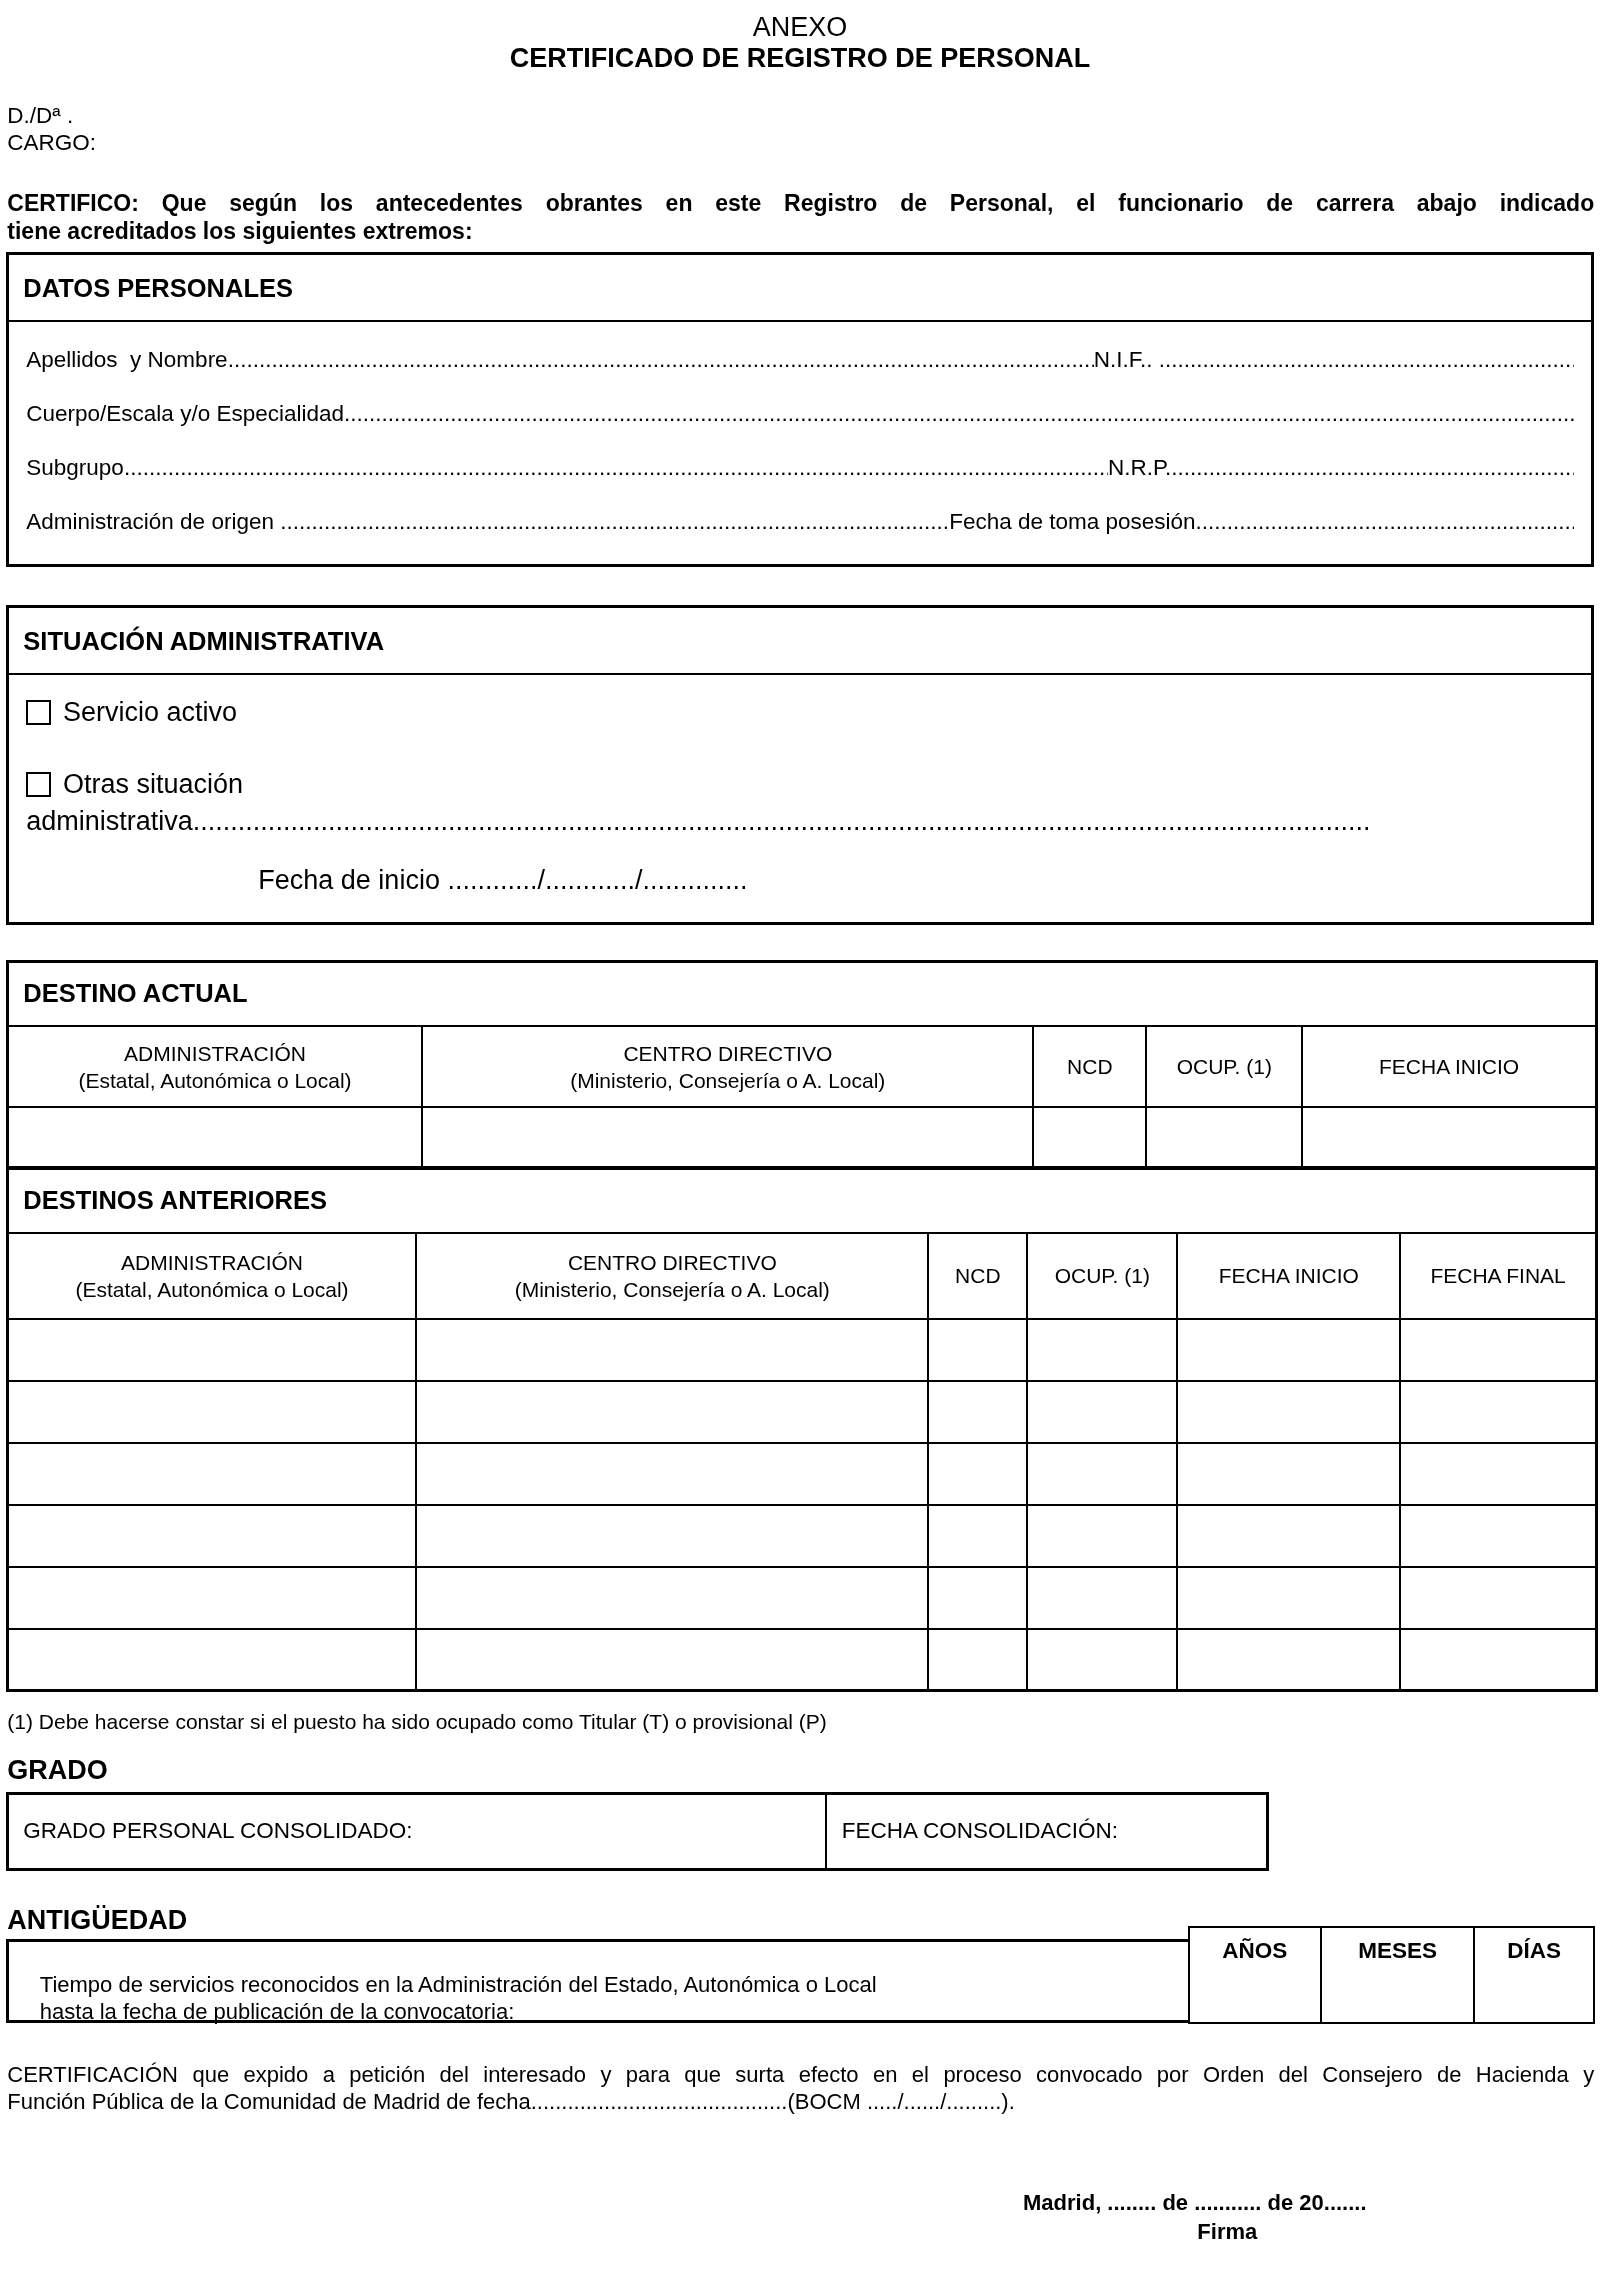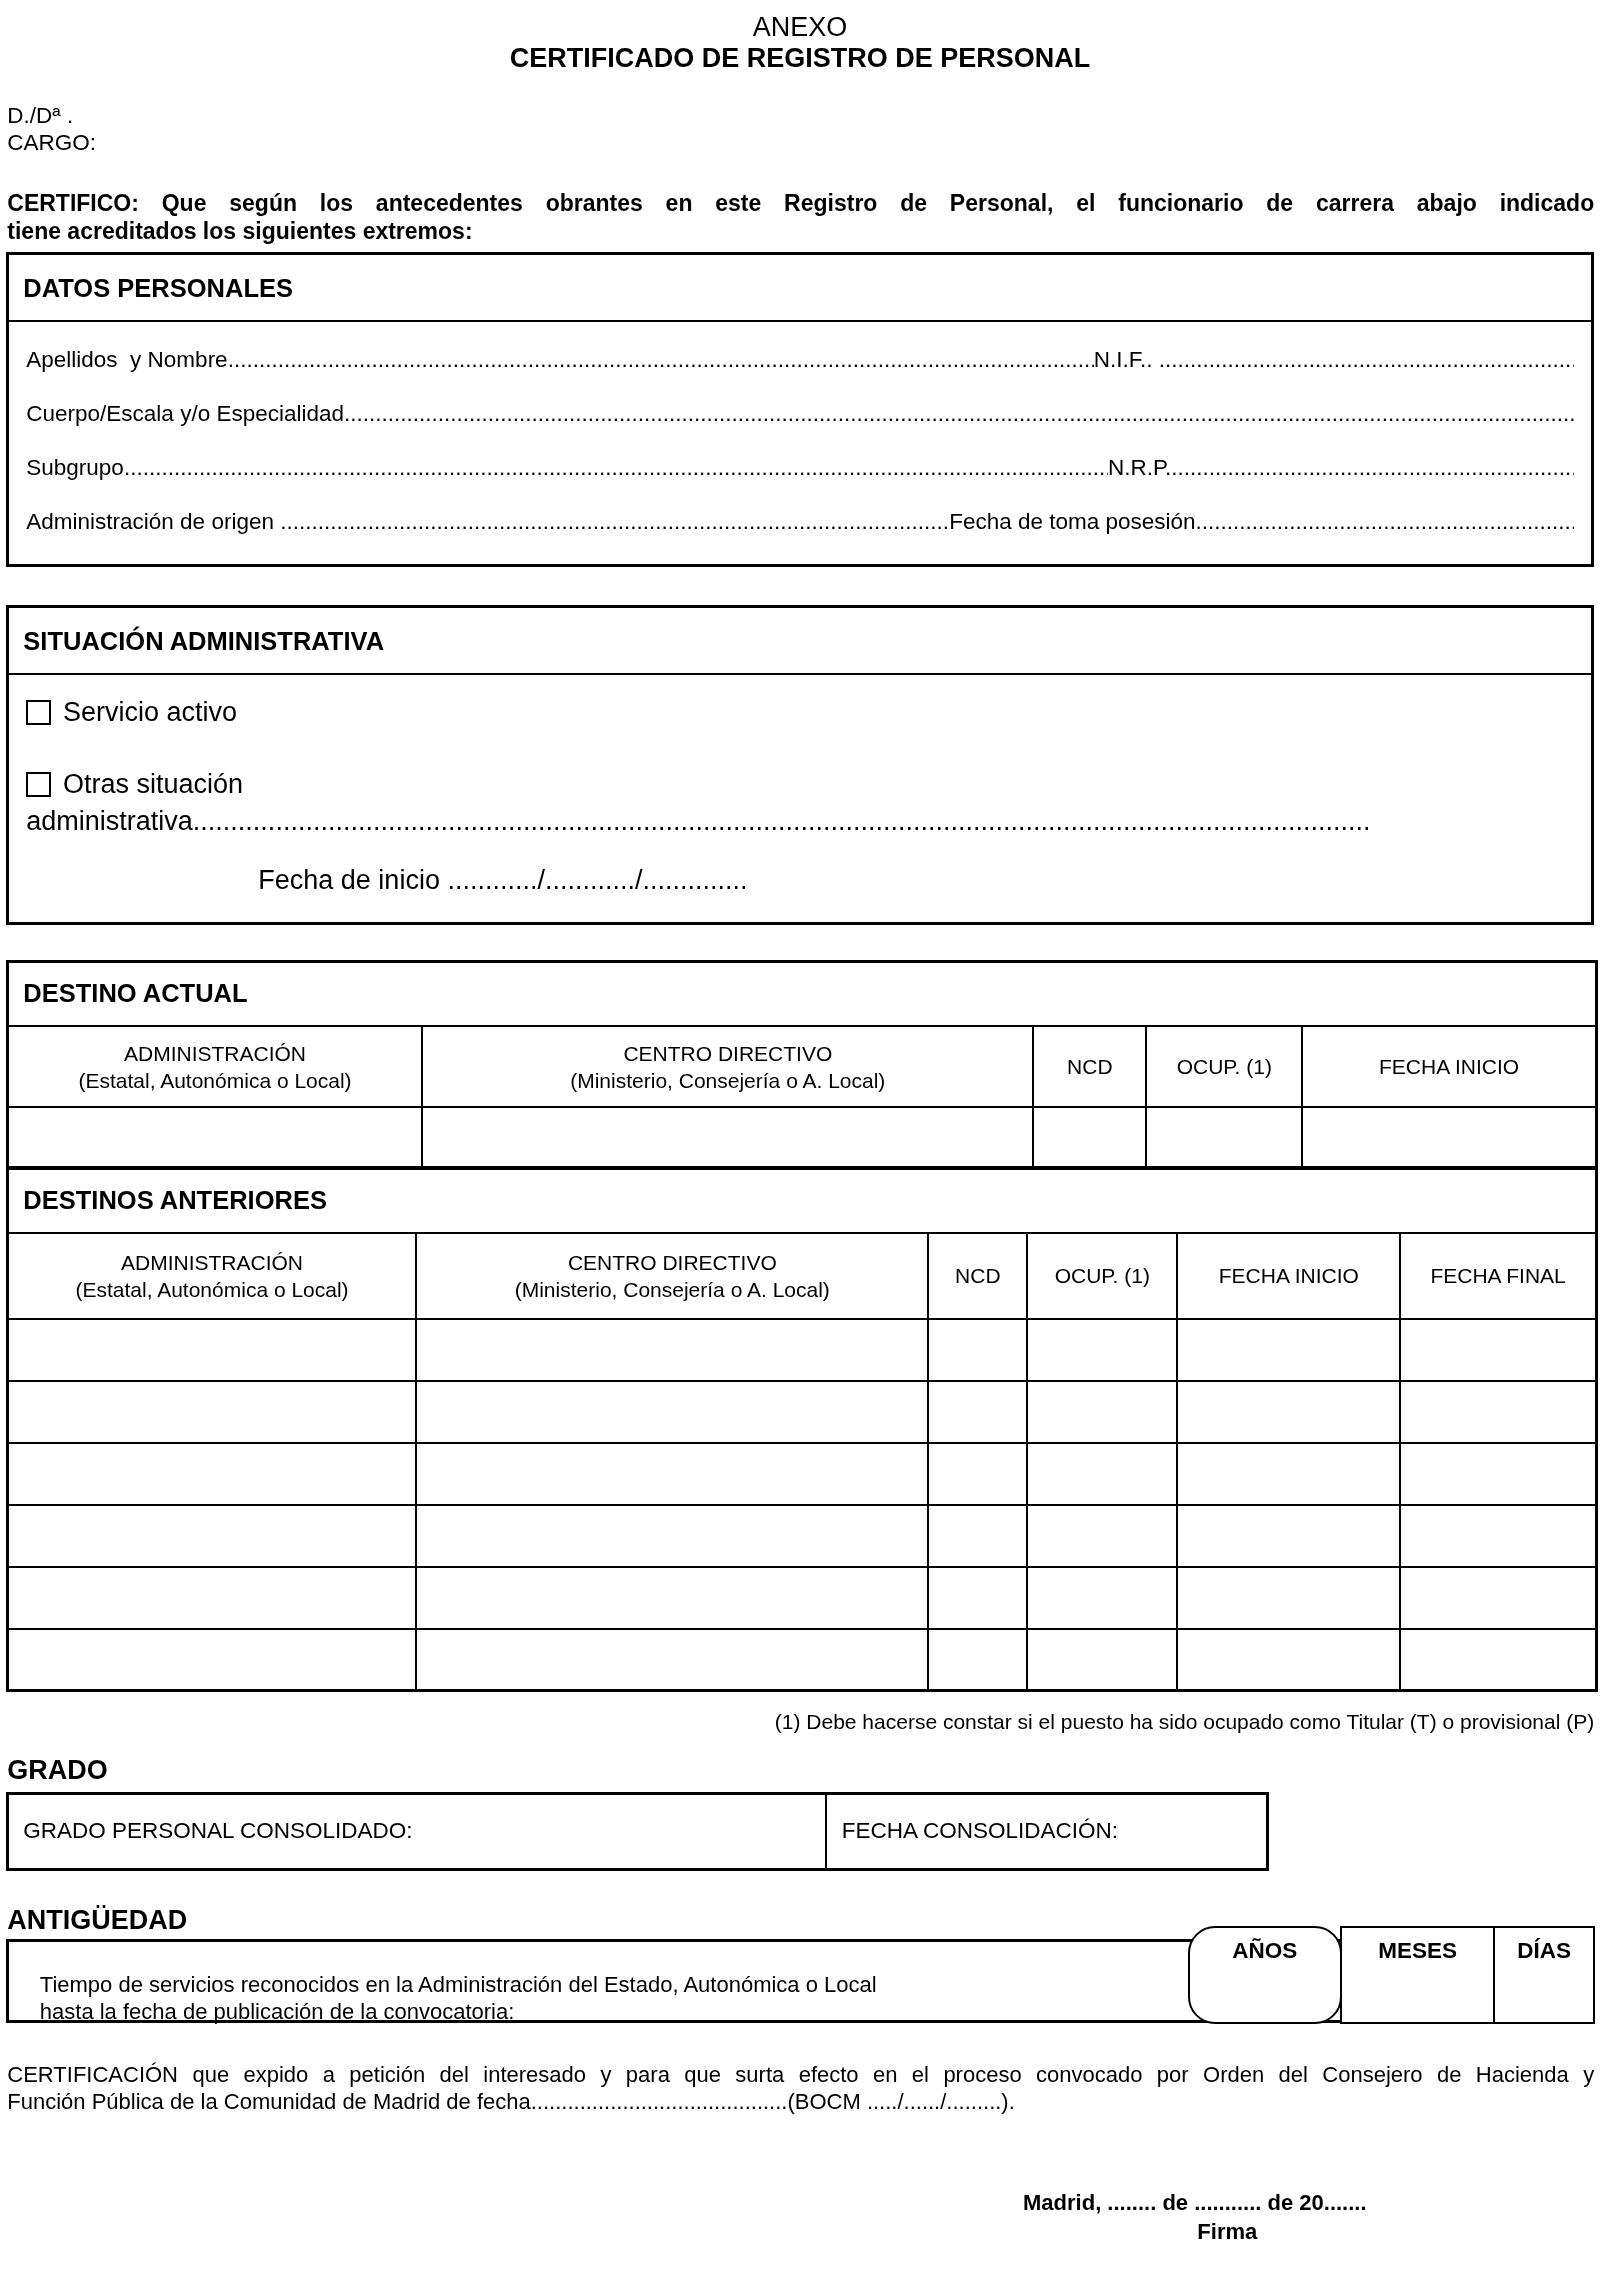--- a/index.html
+++ b/index.html
@@ -41,32 +41,32 @@
   td, th { border: 2.2px solid #000; }
   td.bandcell { border-bottom-width: 2.9px; height: 65px; font-size: 25.5px; font-weight: bold; padding-left: 14.5px; vertical-align: middle; }
   th { font-weight: normal; font-size: 21px; text-align: center; vertical-align: middle; line-height: 27px; }
   .t-da { margin-top: 35px; }
   .t-da th { height: 81px; }
   .t-da td.dr { height: 61px; }
   .t-ant { margin-top: -3.6px; border-top-width: 3.6px; }
   .t-ant th { height: 86px; }
   .t-ant td.r { height: 62px; }
 
-  .footnote { margin-top: 17.5px; font-size: 21px; margin-left: 1.5px; text-align: right; }
+  .footnote { margin-top: 17.5px; font-size: 21px; margin-left: 1.5px; }
   .sec-title { margin-top: 22px; font-size: 27px; font-weight: bold; margin-left: 1.5px; line-height: 29px; }
   .sec-title.ant { margin-top: 35px; }
   .t-grado { margin-top: 7.3px; }
   .t-grado td { height: 76px; font-size: 22.5px; padding-left: 14.5px; vertical-align: middle; }
 
   .antig { margin-top: 4.4px; border: 3.6px solid #000; height: 84px; position: relative; }
   .antig-text { padding: 29px 0 0 31px; font-size: 22px; line-height: 27px; width: 1127px; }
   .ant-cols { position: absolute; top: -16px; bottom: -3.6px; left: 1179px; right: -3.6px; display: flex; }
   .ant-cell { background: #fff; border: 2.2px solid #000; text-align: center; padding-top: 10.2px; font-size: 22.5px; font-weight: bold; }
   .ant-cell + .ant-cell { margin-left: -2.2px; }
-  .ant-anos { width: 154px; border-radius: 27px; } .ant-meses { width: 156px; } .ant-dias { flex: 1; }
+  .ant-anos { width: 134px; } .ant-meses { width: 156px; } .ant-dias { flex: 1; }
 
   .certificacion { margin-top: 38px; font-size: 22px; line-height: 27px; margin-left: 1.5px; }
   .firma-block { margin-top: 73px; margin-left: 971px; width: 436px; text-align: center; font-size: 22px; font-weight: bold; line-height: 29px; }
   .firma-label { padding-left: 65px; }
 </style>
 </head>
 <body>
 
 <div class="page">
 

